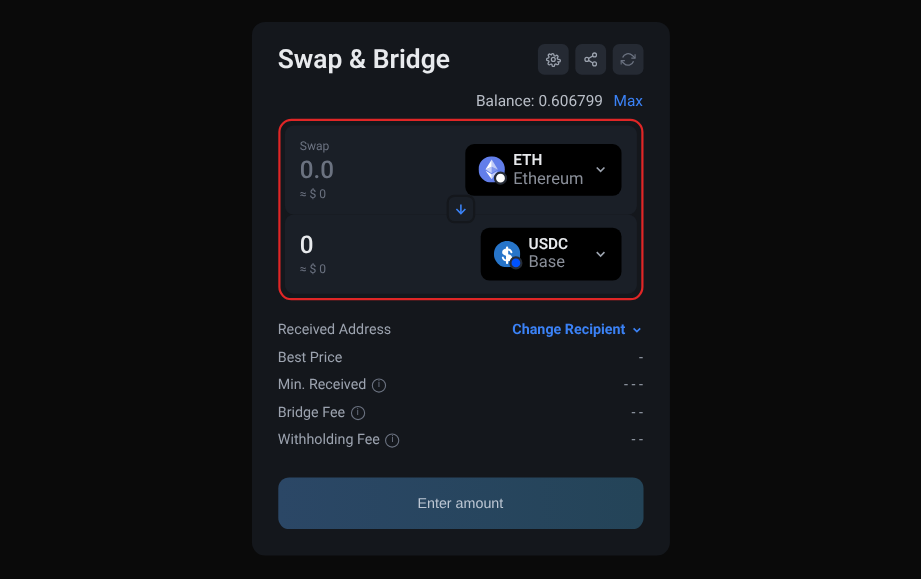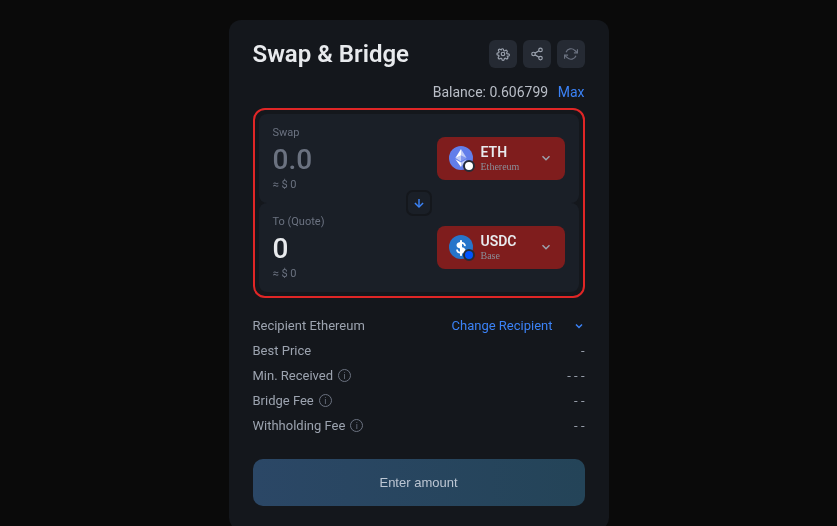--- a/index.html
+++ b/index.html
@@ -71,46 +71,46 @@
     flex: 1;
     min-width: 0;
   }
   .swap-label {
     color: #6b7280;
     font-size: 11px;
     margin-bottom: 4px;
   }
   .swap-amount {
     color: #aeb3bd;
-    font-size: 28px;
+    font-size: 22px;
     font-weight: 500;
     margin-bottom: 2px;
   }
   .swap-amount.zero0 { color: #6b7280; }
   .swap-fiat {
     color: #6b7280;
     font-size: 11px;
   }
   .token-picker {
-    background: #7f1d1d;
+    background: #000000;
     border-radius: 8px;
     padding: 8px 12px;
     display: flex;
     align-items: center;
     gap: 8px;
     cursor: pointer;
     min-width: 128px;
   }
   .token-icon {
     width: 24px; height: 24px;
     position: relative;
   }
   .token-text { flex:1; }
   .token-sym { color: #e8eaed; font-size: 14px; font-weight: 600; line-height:1.1;}
-  .token-net { color: #8a8f99; font-size: 10px; line-height:1.1;font-family:Liberation Serif, serif;}
+  .token-net { color: #8a8f99; font-size: 15px; line-height:1.1;}
   .chev { color:#9ca3af; }
   .switch-btn {
     position: absolute;
     left: 50%;
     top: 50%;
     transform: translate(-50%, -50%);
     width: 26px; height: 26px;
     background: #1a1f27;
     border: 2px solid #14171c;
     border-radius: 7px;
@@ -138,22 +138,23 @@
     align-items:center;
     justify-content:center;
     font-size:9px;
     color:#6b7280;
   }
   .change-link {
     color: #3b82f6;
     font-size: 13px;
     display:flex;
     align-items:center;
-    gap:20px;
+    gap:4px;
     cursor:pointer;
+    font-weight:bold;
   }
   .submit-btn {
     width:100%;
     padding: 16px;
     background: linear-gradient(90deg, #2b4766 0%, #244458 100%);
     border-radius: 10px;
     color: #bcc6d3;
     font-size: 13px;
     font-weight: 500;
     text-align:center;
@@ -240,21 +241,20 @@
 
     <div class="switch-btn">
       <svg width="14" height="14" viewBox="0 0 24 24" fill="none" stroke="#3b82f6" stroke-width="2.5">
           <line x1="12" y1="5" x2="12" y2="19"></line>
           <polyline points="19 12 12 19 5 12"></polyline>
         </svg>
     </div>
 
     <div class="swap-row">
       <div class="swap-left">
-        <div class="swap-label">To (Quote)</div>
         <div class="swap-amount" style="color:#e8eaed">0</div>
         <div class="swap-fiat">≈ $ 0</div>
       </div>
       <div class="token-picker">
         <div class="token-icon">
           <svg class="usdc-icon-svg" viewBox="0 0 24 24">
               <circle cx="12" cy="12" r="12" fill="#2775ca"></circle>
               <path d="M12 5c-.5 0-1 .4-1 1v1c-2 .3-3.5 1.5-3.5 3.3 0 2 1.8 2.7 3.5 3.1v3.4c-1-.2-1.8-.8-2-1.8-.1-.5-.6-.8-1.1-.7-.5.1-.8.6-.7 1.1.4 1.8 2 3 3.8 3.2V20c0 .6.5 1 1 1s1-.4 1-1v-1.4c2-.3 3.5-1.5 3.5-3.3 0-2-1.8-2.7-3.5-3.1V8.8c1 .2 1.8.8 2 1.8.1.5.6.8 1.1.7.5-.1.8-.6.7-1.1-.4-1.8-2-3-3.8-3.2V6c0-.6-.5-1-1-1z" fill="#fff"></path>
             </svg>
           <div class="badge" style="background:#0052ff"></div>
@@ -264,21 +264,21 @@
           <div class="token-net">Base</div>
         </div>
         <svg class="chev" width="14" height="14" viewBox="0 0 24 24" fill="none" stroke="currentColor" stroke-width="2.5">
             <polyline points="6 9 12 15 18 9"></polyline>
           </svg>
       </div>
     </div>
   </div>
 
   <div class="detail-row">
-    <span>Recipient Ethereum</span>
+    <span>Received Address</span>
     <span class="change-link">
       <span>Change Recipient</span>
       <svg width="12" height="12" viewBox="0 0 24 24" fill="none" stroke="#3b82f6" stroke-width="3">
           <polyline points="6 9 12 15 18 9"></polyline>
         </svg>
     </span>
   </div>
 
   <div class="detail-row">
     <span class="label">Best Price</span>

